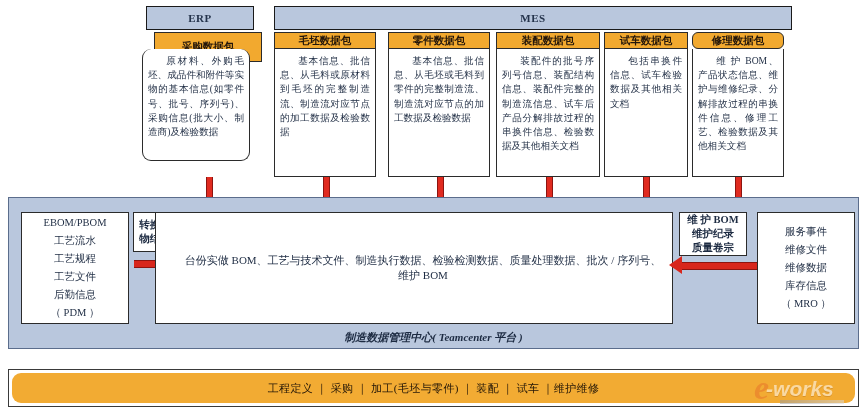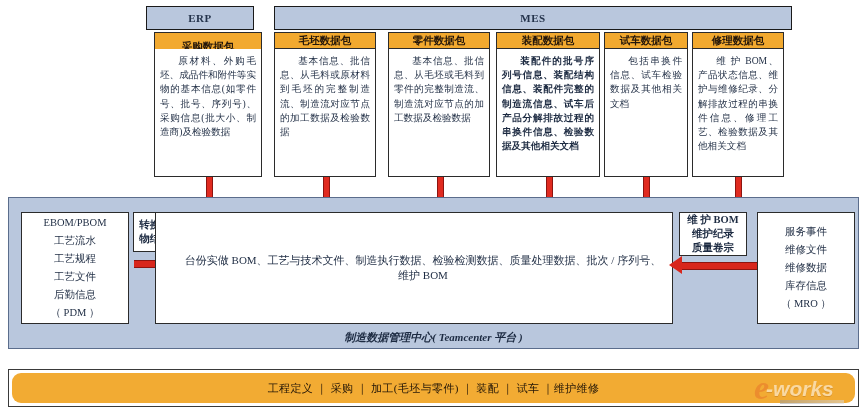--- a/index.html
+++ b/index.html
@@ -169,21 +169,21 @@
   <div class="sysbar" style="left:146px;top:6px;width:108px;height:24px;">
     <span>ERP</span>
   </div>
   <div class="sysbar" style="left:274px;top:6px;width:518px;height:24px;">
     <span>MES</span>
   </div>
 
   <div class="pkghdr" style="left:154px;top:32px;width:108px;height:30px;">
     <span>采购数据包</span>
   </div>
-  <div class="pkgbody" style="left:154px;top:49px;width:108px;height:128px;">原材料、外购毛坯、成品件和附件等实物的基本信息(如零件号、批号、序列号)、采购信息(批大小、制造商)及检验数据</div>
+  <div class="pkgbody" style="left:142px;top:49px;width:108px;height:112px;border-radius:9px;">原材料、外购毛坯、成品件和附件等实物的基本信息(如零件号、批号、序列号)、采购信息(批大小、制造商)及检验数据</div>
   <div class="arrow-down" style="left:204px;top:177px;height:32px;">
     <div class="shaft" style="height:22px;"></div>
     <div class="head" style="top:21px;"></div>
   </div>
 
   <div class="pkghdr" style="left:274px;top:32px;width:102px;height:17px;">
     <span>毛坯数据包</span>
   </div>
   <div class="pkgbody" style="left:274px;top:49px;width:102px;height:128px;">基本信息、批信息、从毛料或原材料到毛坯的完整制造流、制造流对应节点的加工数据及检验数据</div>
   <div class="arrow-down" style="left:321px;top:177px;height:32px;">
@@ -196,36 +196,36 @@
   </div>
   <div class="pkgbody" style="left:388px;top:49px;width:102px;height:128px;">基本信息、批信息、从毛坯或毛料到零件的完整制造流、制造流对应节点的加工数据及检验数据</div>
   <div class="arrow-down" style="left:435px;top:177px;height:32px;">
     <div class="shaft" style="height:22px;"></div>
     <div class="head" style="top:21px;"></div>
   </div>
 
   <div class="pkghdr" style="left:496px;top:32px;width:104px;height:17px;">
     <span>装配数据包</span>
   </div>
-  <div class="pkgbody" style="left:496px;top:49px;width:104px;height:128px;font-weight:bold;">装配件的批号序列号信息、装配结构信息、装配件完整的制造流信息、试车后产品分解排故过程的串换件信息、检验数据及其他相关文档</div>
+  <div class="pkgbody" style="left:496px;top:49px;width:104px;height:128px;">装配件的批号序列号信息、装配结构信息、装配件完整的制造流信息、试车后产品分解排故过程的串换件信息、检验数据及其他相关文档</div>
   <div class="arrow-down" style="left:544px;top:177px;height:32px;">
     <div class="shaft" style="height:22px;"></div>
     <div class="head" style="top:21px;"></div>
   </div>
 
   <div class="pkghdr" style="left:604px;top:32px;width:84px;height:17px;">
     <span>试车数据包</span>
   </div>
   <div class="pkgbody" style="left:604px;top:49px;width:84px;height:128px;">包括串换件信息、试车检验数据及其他相关文档</div>
   <div class="arrow-down" style="left:641px;top:177px;height:32px;">
     <div class="shaft" style="height:22px;"></div>
     <div class="head" style="top:21px;"></div>
   </div>
 
-  <div class="pkghdr" style="left:692px;top:32px;width:92px;height:17px;">
+  <div class="pkghdr" style="left:692px;top:32px;width:92px;height:17px;border-radius:6px;">
     <span>修理数据包</span>
   </div>
   <div class="pkgbody" style="left:692px;top:49px;width:92px;height:128px;">维 护 BOM、产品状态信息、维护与维修纪录、分解排故过程的串换件信息、修理工艺、检验数据及其他相关文档</div>
   <div class="arrow-down" style="left:733px;top:177px;height:32px;">
     <div class="shaft" style="height:22px;"></div>
     <div class="head" style="top:21px;"></div>
   </div>
 
   <div id="platform" style="left:8px;top:197px;width:851px;height:152px;">
 

